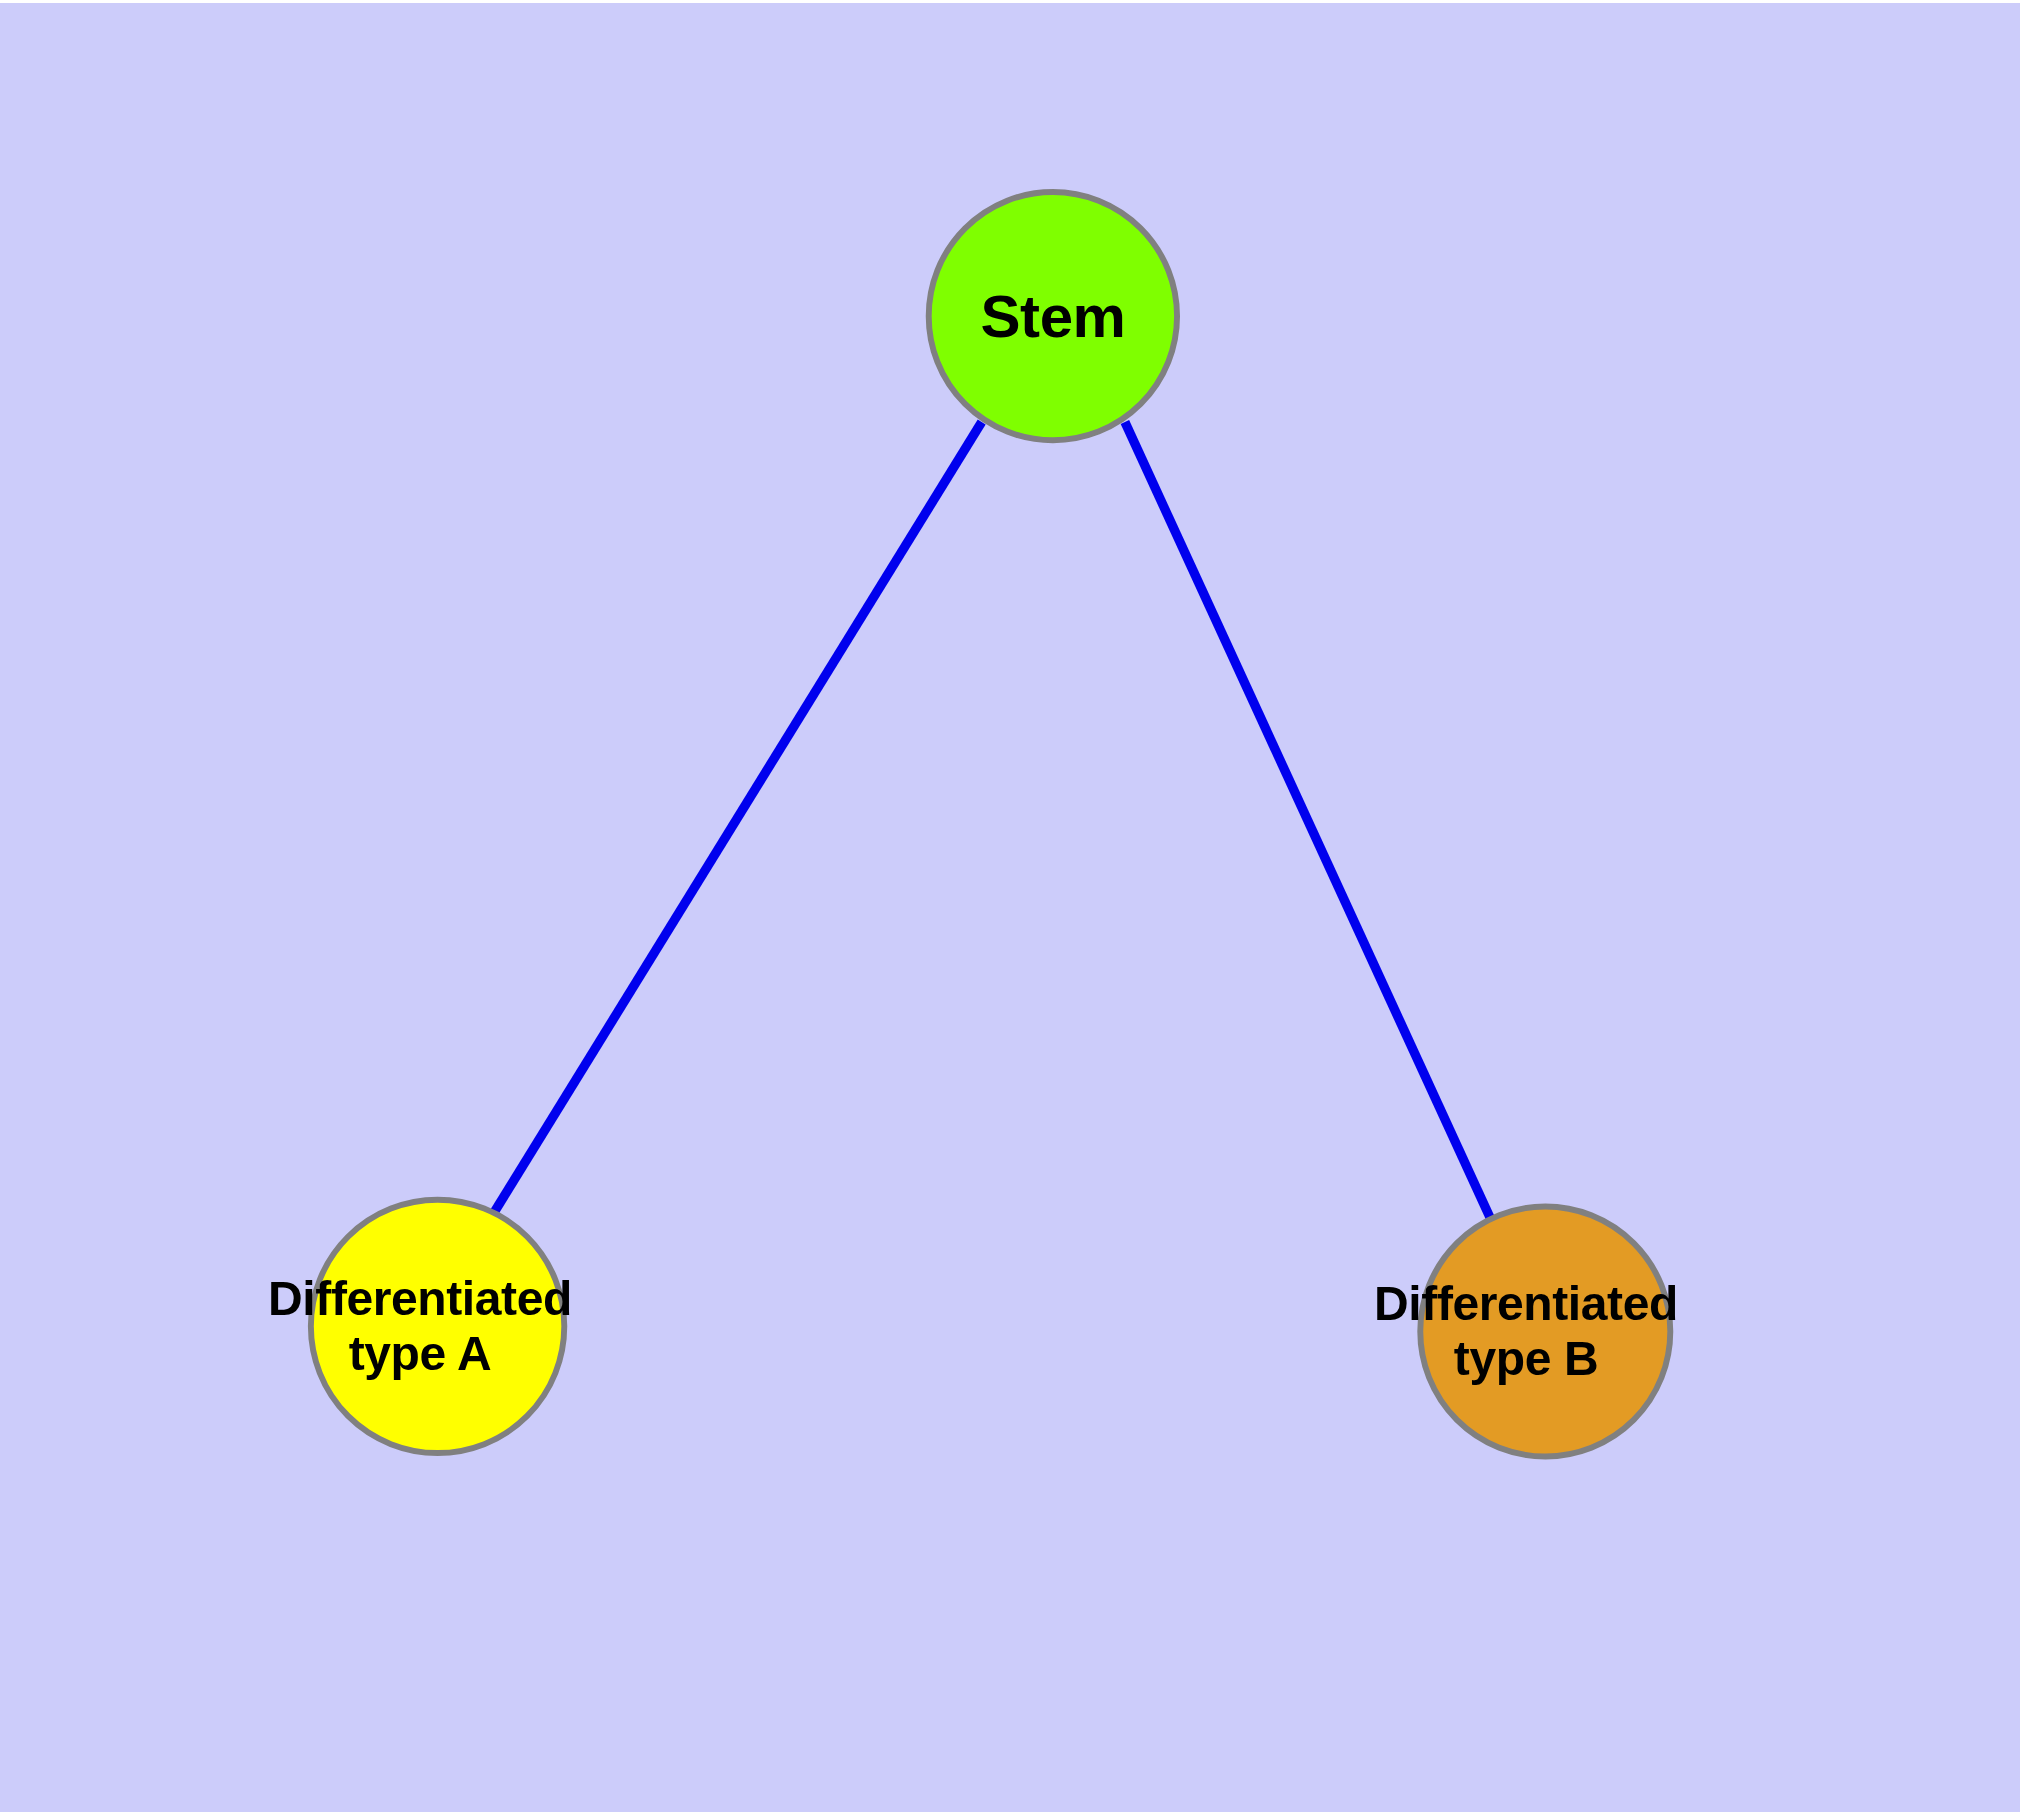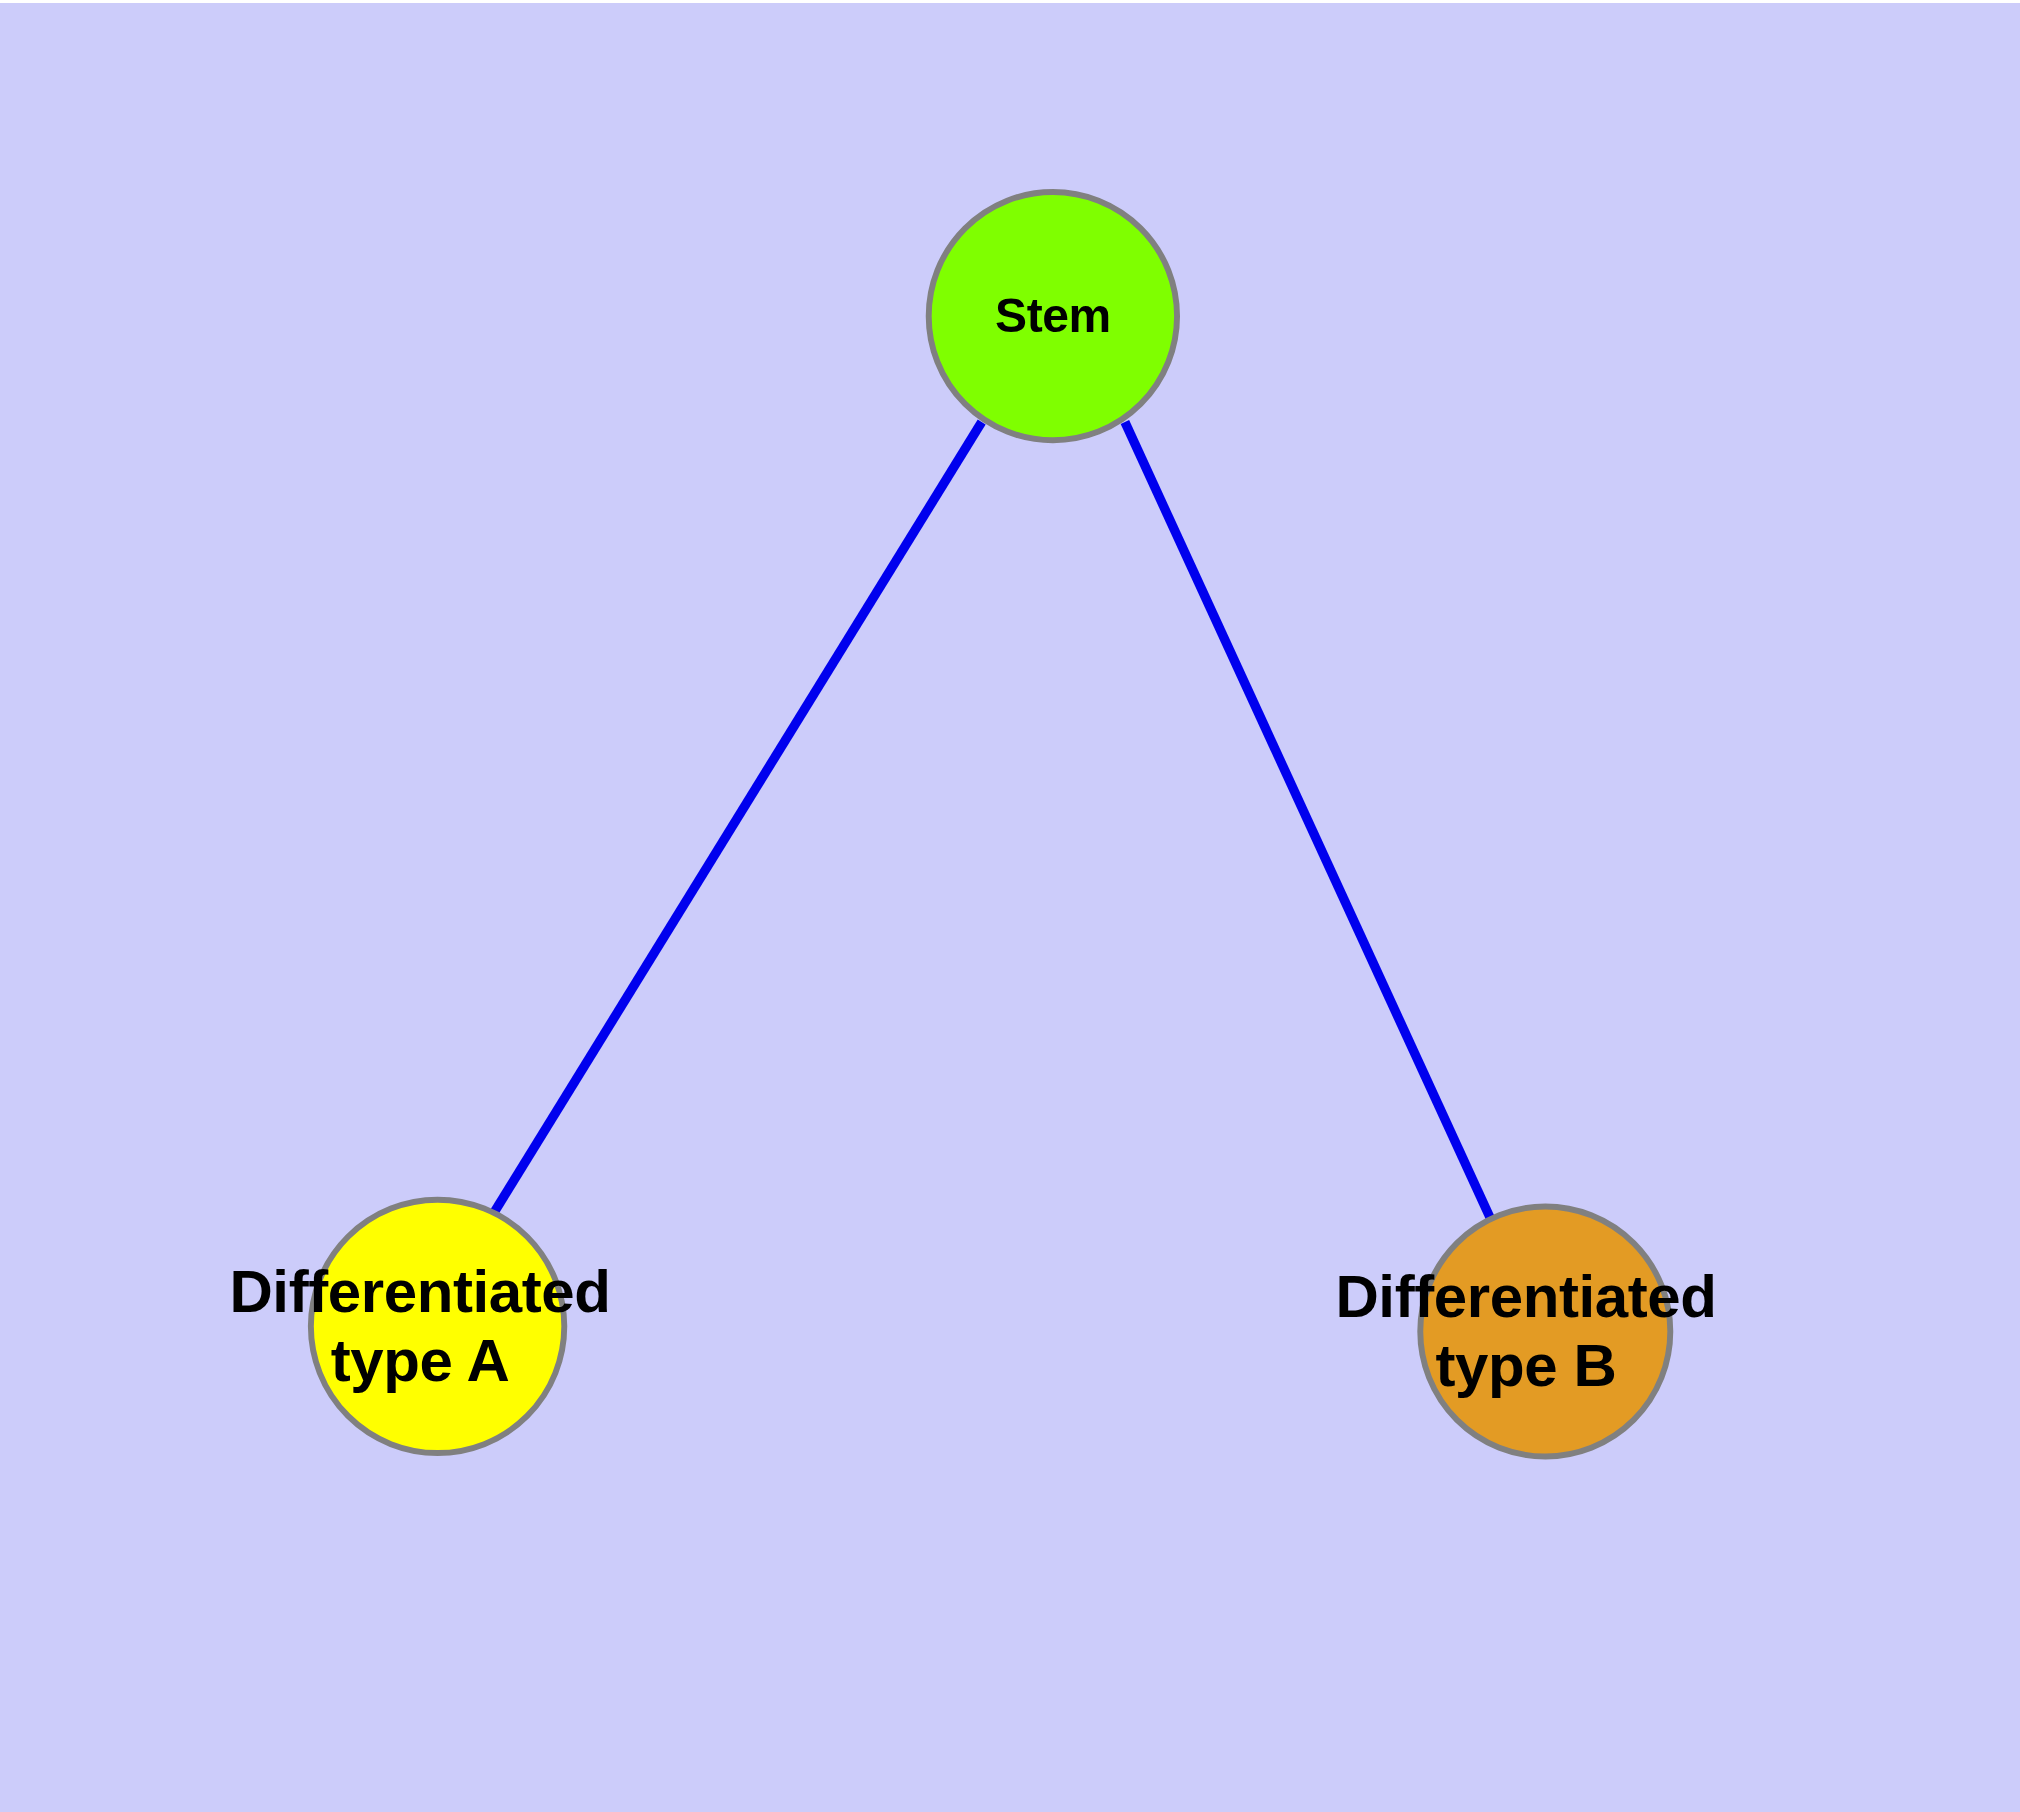--- a/index.html
+++ b/index.html
@@ -29,30 +29,30 @@
     left: 0;
     top: 0;
     width: 2021px;
     height: 1812px;
   }
   .node-label {
     position: absolute;
     color: #000000;
     font-family: "Liberation Sans", sans-serif;
     font-weight: bold;
-    font-size: 60px;
+    font-size: 48px;
     line-height: 1.15;
     text-align: center;
     white-space: pre-line;
     letter-spacing: -0.4px;
     transform: translate(-50%, -50%);
     pointer-events: none;
   }
   #label-stem {
-    font-size: 48px;
+    font-size: 60px;
     text-align: center;
   }
 </style>
 </head>
 <body>
 
 <div id="canvas">
 
   <div id="plot-background"></div>
 

